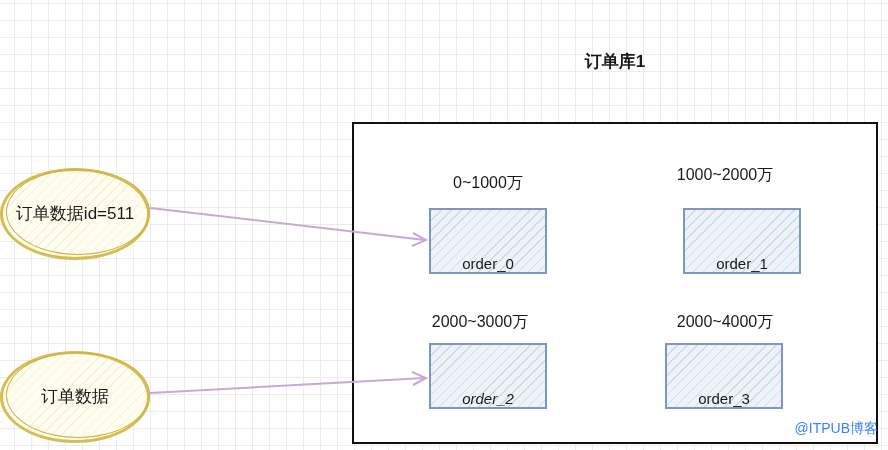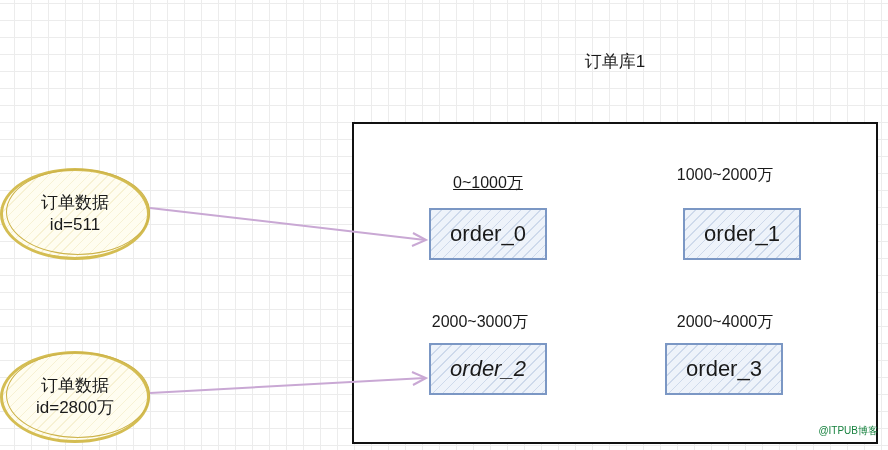--- a/index.html
+++ b/index.html
@@ -8,57 +8,57 @@
     background-color: #ffffff;
     background-image:
       linear-gradient(to right, #ececec 1px, transparent 1px),
       linear-gradient(to bottom, #ececec 1px, transparent 1px);
     background-size: 17px 17px;
     background-position: -3px 3px;
     font-family: "Liberation Sans", "DejaVu Sans", sans-serif;
     color: #1a1a1a;
   }
   .abs { position: absolute; }
-  .db-title { left: 560px; top: 50px; width: 110px; text-align: center; font-size: 17px; font-weight: normal; }
+  .db-title { left: 560px; top: 50px; width: 110px; text-align: center; font-size: 17px; font-weight: bold; }
   .container {
     left: 352px; top: 122px; width: 526px; height: 322px;
     border: 2px solid #111; background: #fff; box-sizing: border-box;
   }
   .range-label { font-size: 16px; text-align: center; width: 160px; }
   .table-box {
-    width: 118px; height: 52px; box-sizing: border-box;
+    width: 118px; height: 66px; box-sizing: border-box;
     border: 2px solid #7b97c4;
     background-color: #eef3fa;
     background-image: repeating-linear-gradient(135deg, rgba(123,151,196,0.28) 0 1px, transparent 1px 7px);
-    display: flex; align-items: center; justify-content: center;
-    font-size: 22px;
+    display: flex; align-items: flex-end; justify-content: center;
+    font-size: 15px;
   }
   .ellipse {
     width: 150px; height: 92px; box-sizing: border-box;
     border: 3px solid #d4bd52; border-radius: 50%;
     background-color: #fffdf0;
     background-image: repeating-linear-gradient(135deg, rgba(212,189,82,0.18) 0 1px, transparent 1px 7px);
-    display: flex; flex-direction: column; align-items: center; justify-content: center;
+    display: flex; flex-direction: row; align-items: center; justify-content: center;
     font-size: 17px; line-height: 22px;
   }
   .ellipse::after {
     content: ""; position: absolute; left: 3px; top: -2px; right: -3px; bottom: 2px;
     border: 1.5px solid #cdb34a; border-radius: 50%;
   }
   svg.arrows { position: absolute; left: 0; top: 0; width: 888px; height: 450px; pointer-events: none; }
-  .watermark { right: 10px; bottom: 12px; font-size: 10px; color: #15803d; }
+  .watermark { right: 10px; bottom: 12px; font-size: 14px; color: #3b82f6; }
 </style>
 </head>
 <body>
 
 <div class="abs db-title">订单库1</div>
 
 <div class="abs container"></div>
 
-<div class="abs range-label" style="left:408px; top:173px;text-decoration:underline;">0~1000万</div>
+<div class="abs range-label" style="left:408px; top:173px;">0~1000万</div>
 <div class="abs range-label" style="left:645px; top:165px;">1000~2000万</div>
 <div class="abs range-label" style="left:400px; top:312px;">2000~3000万</div>
 <div class="abs range-label" style="left:645px; top:312px;">2000~4000万</div>
 
 <div class="abs table-box" style="left:429px; top:208px;">
   <span>order_0</span>
 </div>
 <div class="abs table-box" style="left:683px; top:208px;">
   <span>order_1</span>
 </div>
@@ -68,21 +68,20 @@
 <div class="abs table-box" style="left:665px; top:343px;">
   <span>order_3</span>
 </div>
 
 <div class="abs ellipse" style="left:0px; top:168px;">
   <span>订单数据</span>
   <span>id=511</span>
 </div>
 <div class="abs ellipse" style="left:0px; top:351px;">
   <span>订单数据</span>
-  <span>id=2800万</span>
 </div>
 
 <svg class="arrows">
   <g>
     <line x1="150" y1="208" x2="425" y2="240" stroke="#c9a8d4" stroke-width="2"></line>
     <polyline points="413,233 426,240 412,246" fill="none" stroke="#c9a8d4" stroke-width="2"></polyline>
   </g>
   <g>
     <line x1="150" y1="393" x2="425" y2="378" stroke="#c9a8d4" stroke-width="2"></line>
     <polyline points="412,372 426,378 413,385" fill="none" stroke="#c9a8d4" stroke-width="2"></polyline>

